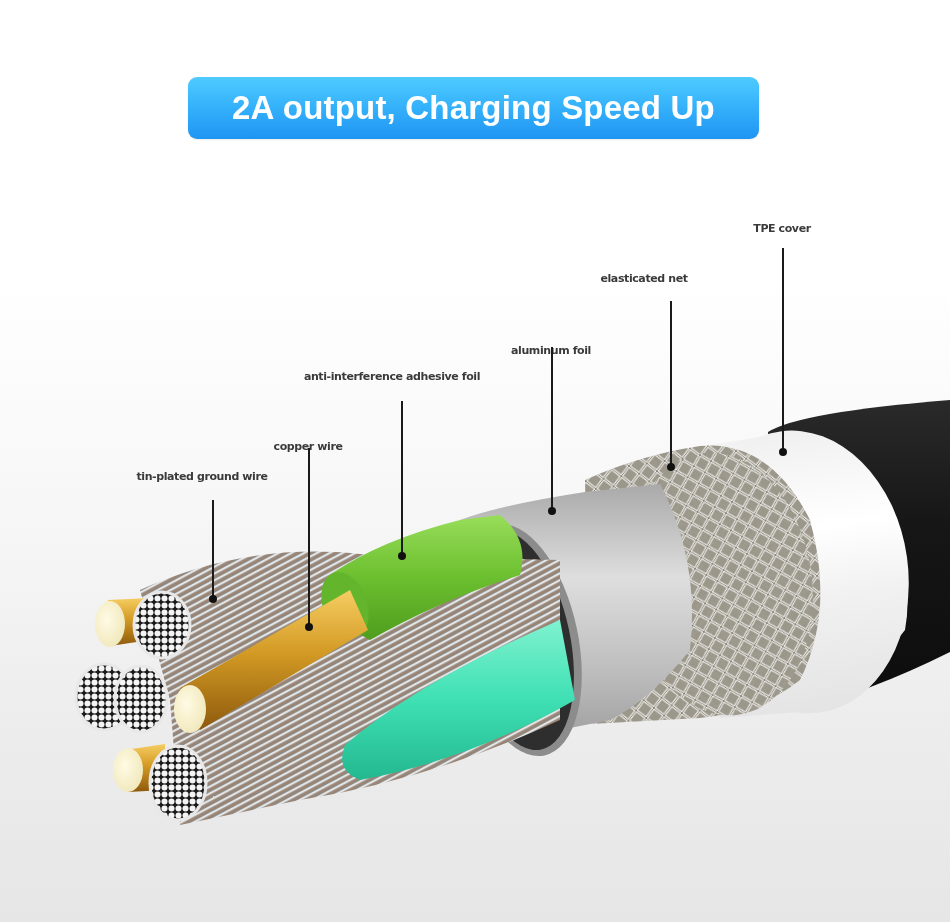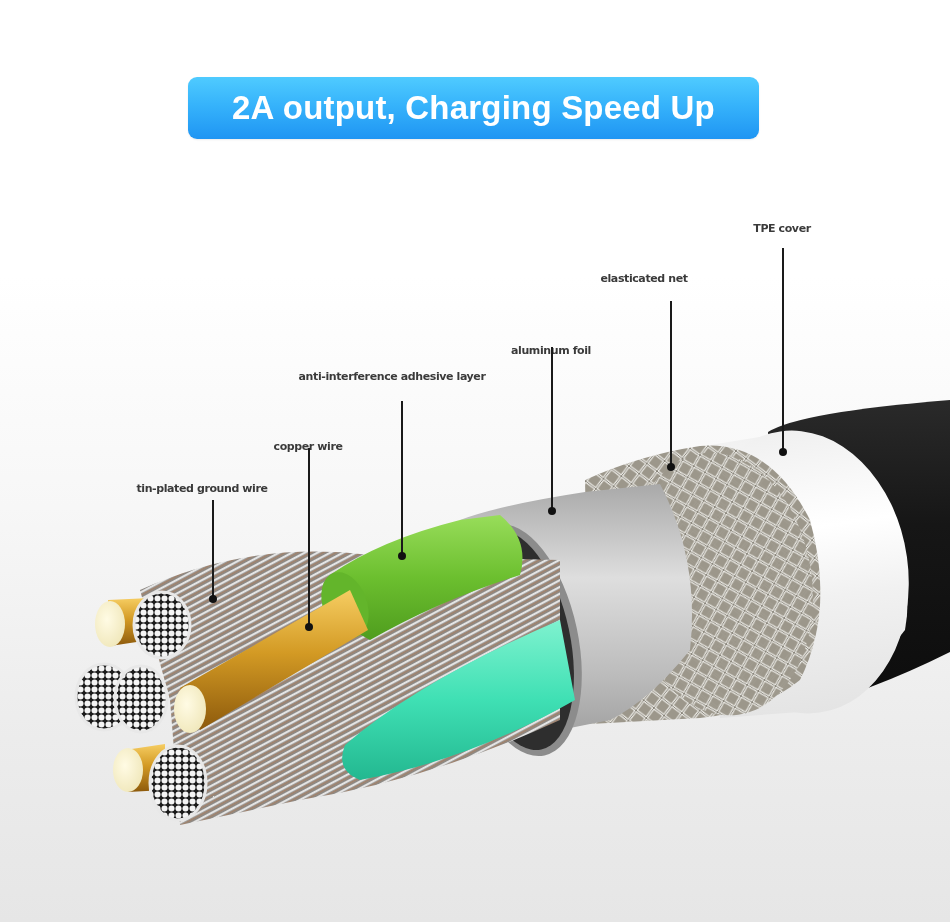--- a/index.html
+++ b/index.html
@@ -154,28 +154,28 @@
   <div class="dot" style="left:671px; top:467px;"></div>
 </div>
 
 <div>
   <span class="label" style="left:551px; top:320px;margin-top:24px;">aluminum foil</span>
   <div class="leader" style="left:551px; top:347px; height:164px;"></div>
   <div class="dot" style="left:552px; top:511px;"></div>
 </div>
 
 <div>
-  <span class="label" style="left:392px; top:370px;">anti-interference adhesive layer</span>
+  <span class="label" style="left:392px; top:370px;">anti-interference adhesive foil</span>
   <div class="leader" style="left:401px; top:401px; height:155px;"></div>
   <div class="dot" style="left:402px; top:556px;"></div>
 </div>
 
 <div>
   <span class="label" style="left:308px; top:440px;">copper wire</span>
   <div class="leader" style="left:308px; top:448px; height:179px;"></div>
   <div class="dot" style="left:309px; top:627px;"></div>
 </div>
 
 <div>
-  <span class="label" style="left:202px; top:470px;margin-top:12px;">tin-plated ground wire</span>
+  <span class="label" style="left:202px; top:470px;">tin-plated ground wire</span>
   <div class="leader" style="left:212px; top:500px; height:99px;"></div>
   <div class="dot" style="left:213px; top:599px;"></div>
 </div>
 
 </body></html>

